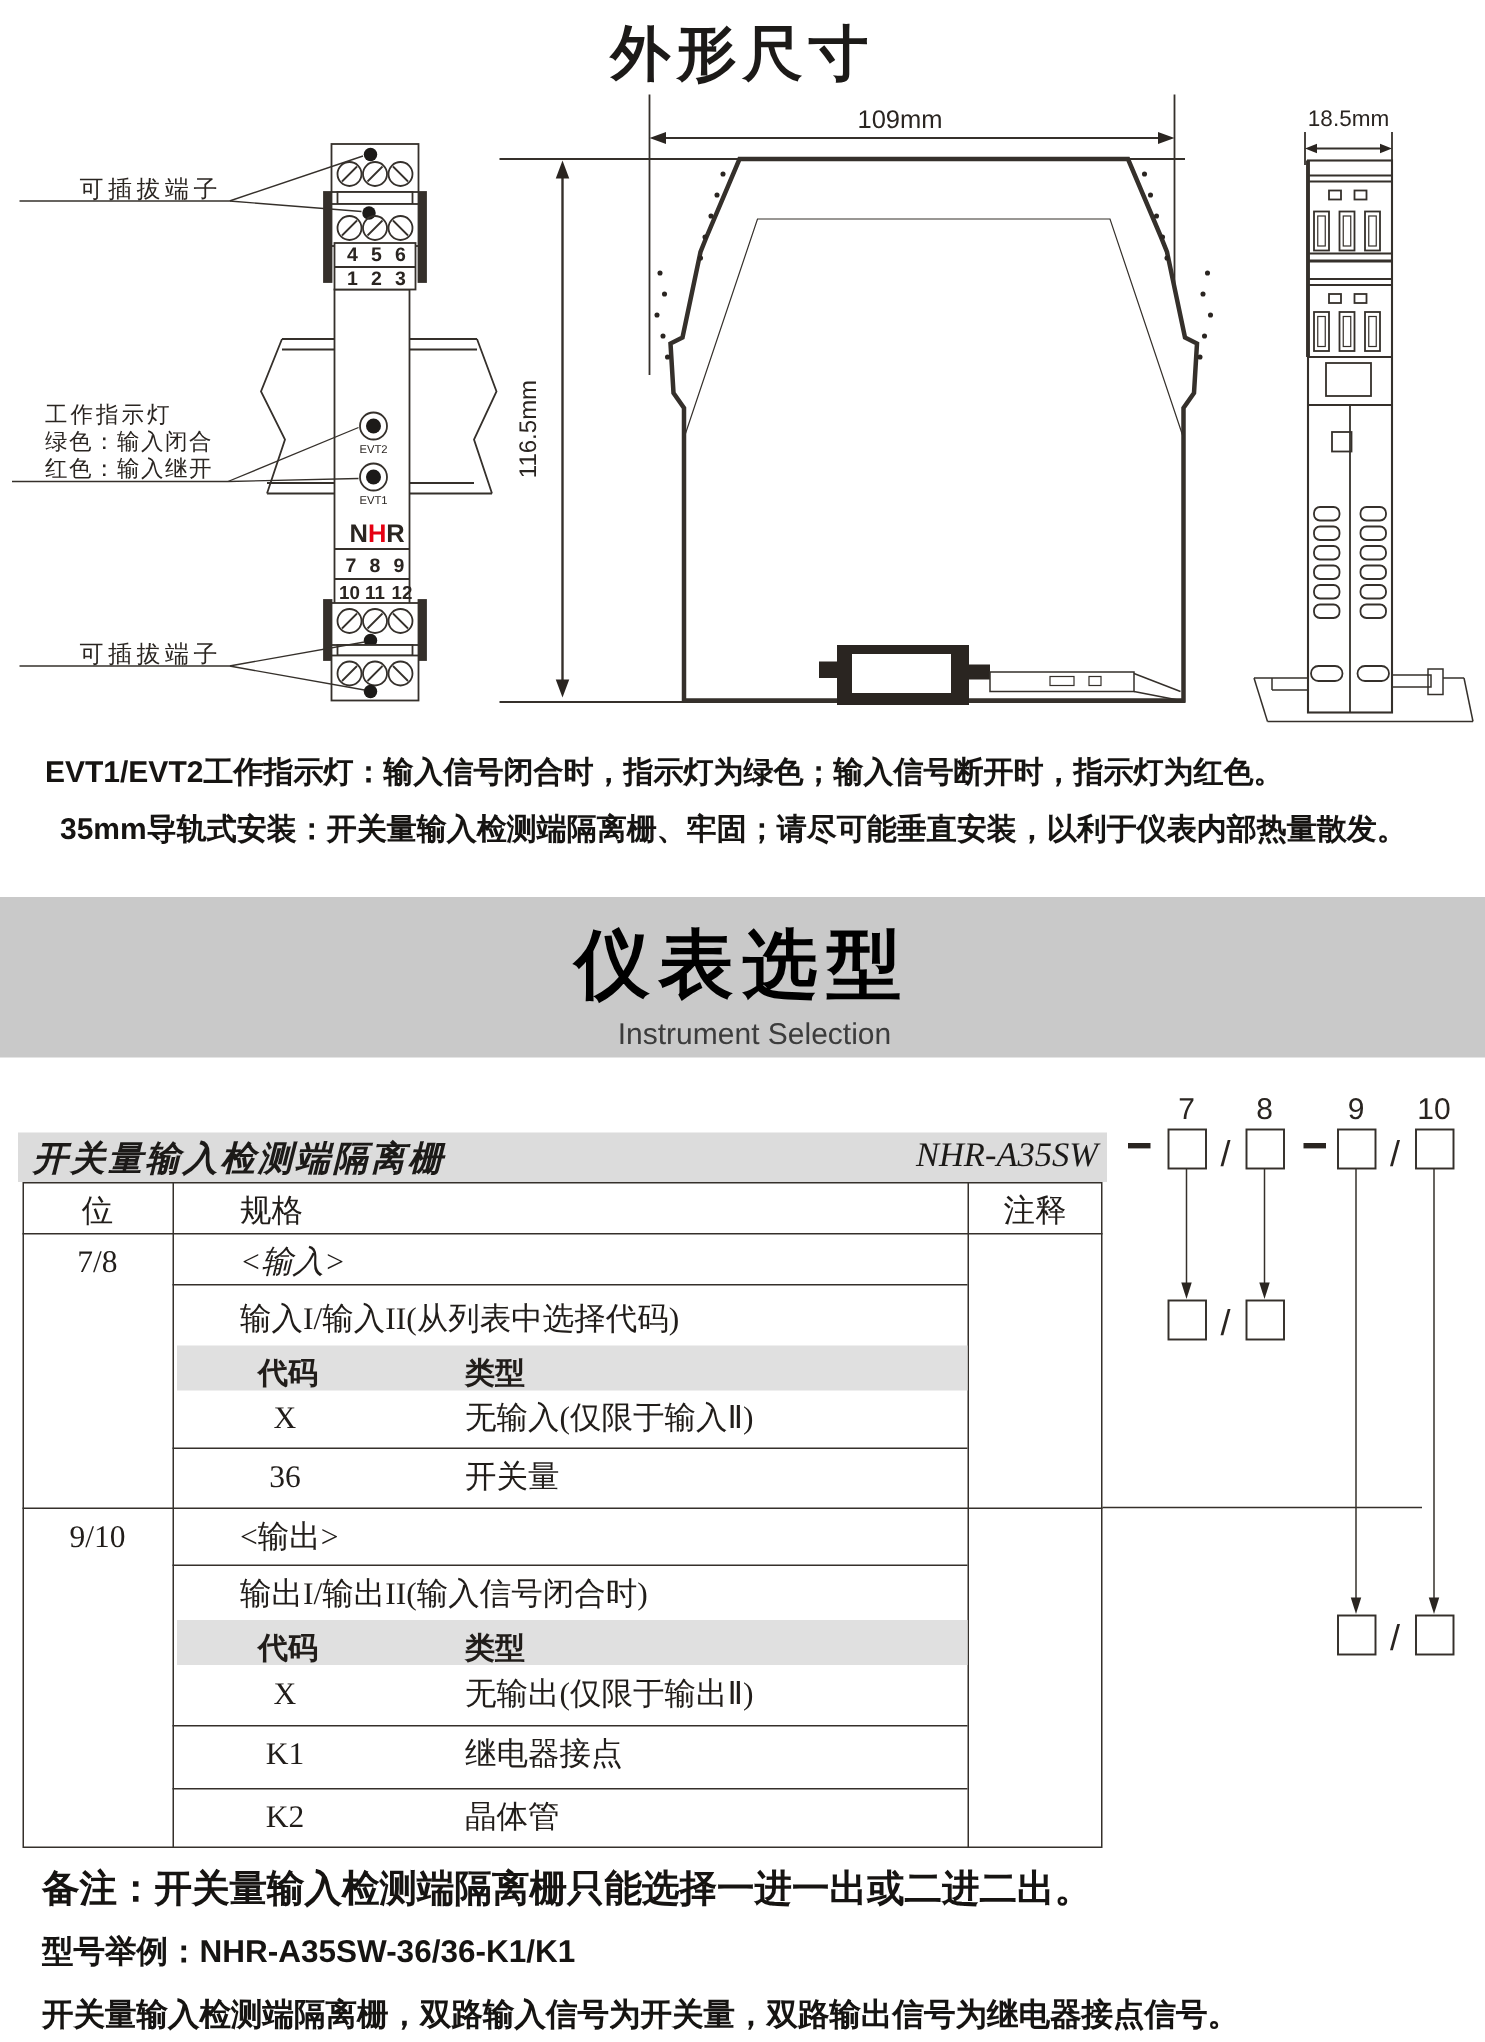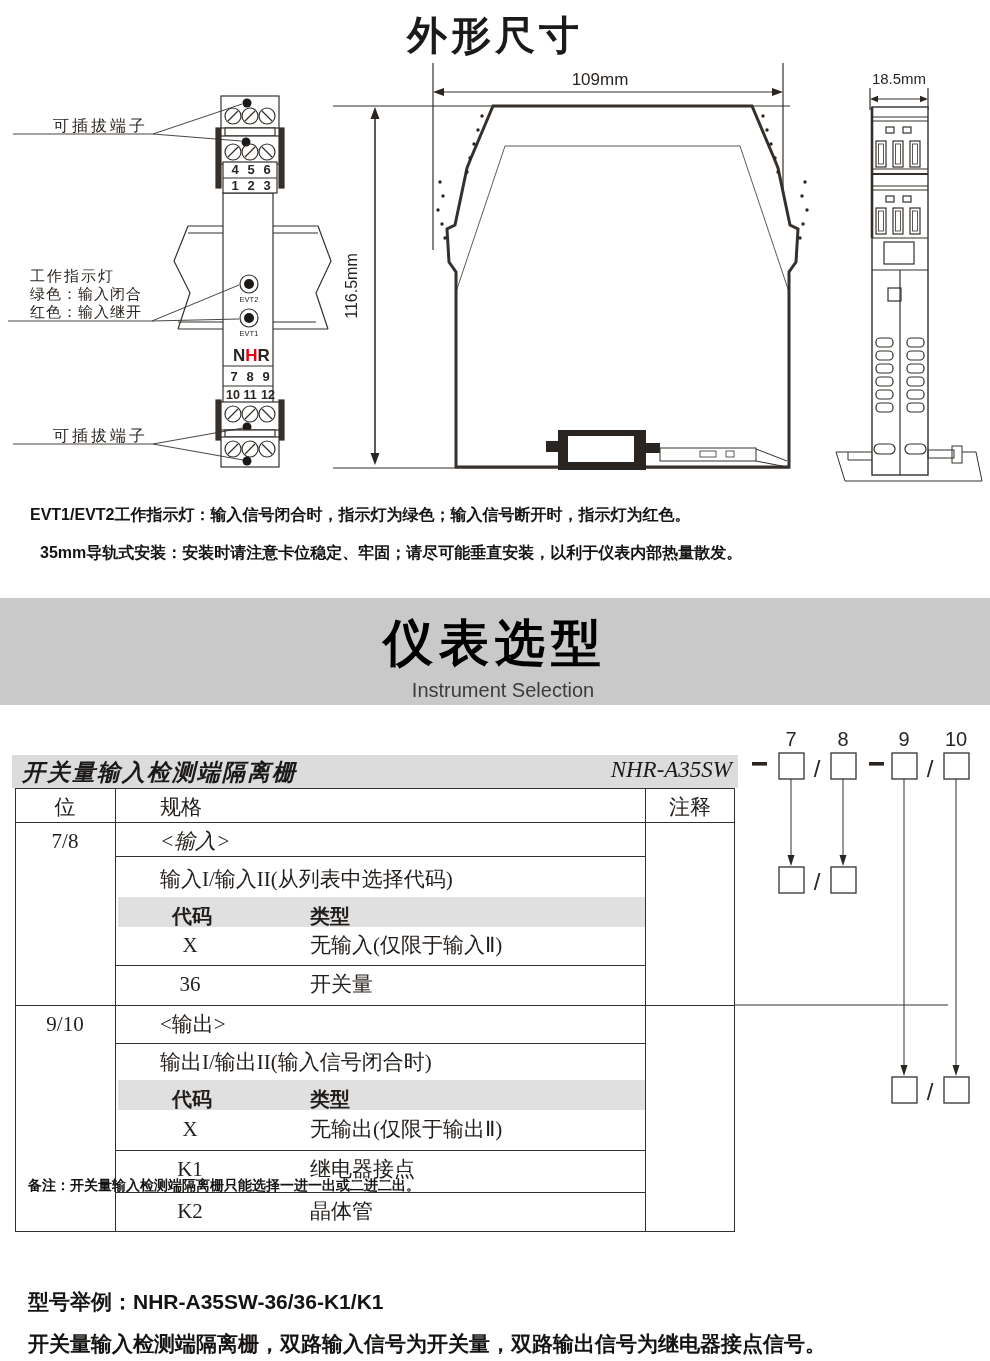--- a/index.html
+++ b/index.html
@@ -6,21 +6,21 @@
   #page{position:relative;width:990px;height:1361px;background:#fff;overflow:hidden;
         font-family:"Liberation Sans",sans-serif;color:#1c1a18;border-radius:25px;}
   .abs{position:absolute;}
   .sans{font-family:"Liberation Sans",sans-serif;}
   .serif{font-family:"Liberation Serif",serif;}
   .b{font-weight:bold;}
   .ctr{text-align:center;}
   .hline{position:absolute;height:1px;background:#35302b;}
   .vline{position:absolute;width:1px;background:#35302b;}
   .grayband{position:absolute;background:#e0e0e0;}
-  .note{position:absolute;font-weight:bold;font-size:16px;line-height:26px;color:#161412;}
+  .note{position:absolute;font-weight:bold;font-size:20px;line-height:26px;color:#161412;}
   .tcell{position:absolute;font-family:"Liberation Serif",serif;font-size:21px;line-height:30px;color:#211d1a;}
   .tshead{font-family:"Liberation Sans",sans-serif;font-weight:bold;font-size:20px;}
   svg text{font-family:"Liberation Sans",sans-serif;fill:#2a2521;}
 </style>
 </head>
 <body>
 
 <div id="page">
 
   <div class="abs sans b ctr" style="left:0;top:8px;width:990px;font-size:40px;letter-spacing:4px;">外形尺寸</div>
@@ -256,21 +256,21 @@
         <line x1="836" y1="452" x2="845" y2="481"></line>
         <line x1="845" y1="481" x2="982" y2="481"></line>
         <line x1="962" y1="452" x2="976" y2="452"></line>
         <line x1="976" y1="452" x2="982" y2="481"></line>
       </g>
     </g>
     <text x="899" y="84" text-anchor="middle" font-size="15">18.5mm</text>
   </svg>
 
   <div class="note" style="left:30px;top:502px;">EVT1/EVT2工作指示灯：输入信号闭合时，指示灯为绿色；输入信号断开时，指示灯为红色。</div>
-  <div class="note" style="left:40px;top:540px;">35mm导轨式安装：安装时请注意卡位稳定、牢固；请尽可能垂直安装，以利于仪表内部热量散发。</div>
+  <div class="note" style="left:40px;top:540px;">35mm导轨式安装：开关量输入检测端隔离栅、牢固；请尽可能垂直安装，以利于仪表内部热量散发。</div>
 
   <div class="abs" style="left:0;top:598px;width:990px;height:107px;background:#c9c9c9;">
     <div class="sans b ctr" style="font-size:50px;letter-spacing:6px;padding-top:12px;color:#000000;">仪表选型</div>
     <div class="sans ctr" style="font-size:20px;color:#3c3c3c;margin-top:2px;margin-left:16px;">Instrument Selection</div>
   </div>
 
   <div class="abs" style="left:12px;top:755px;width:726px;height:33px;background:#dcdcdc;font-style:italic;">
     <span class="abs serif b" style="left:10px;top:2px;font-size:23px;letter-spacing:2px;">开关量输入检测端隔离栅</span>
     <span class="abs serif" style="right:6px;top:2px;font-size:23px;">NHR-A35SW</span>
   </div>
@@ -342,17 +342,17 @@
       <polygon points="843,866 839.5,855 846.5,855"></polygon>
       <polygon points="904,1076 900.5,1065 907.5,1065"></polygon>
       <polygon points="956,1076 952.5,1065 959.5,1065"></polygon>
     </g>
     <text x="817" y="777" text-anchor="middle" font-size="24" font-family="Liberation Serif,serif">/</text>
     <text x="930" y="777" text-anchor="middle" font-size="24" font-family="Liberation Serif,serif">/</text>
     <text x="817" y="890" text-anchor="middle" font-size="24" font-family="Liberation Serif,serif">/</text>
     <text x="930" y="1100" text-anchor="middle" font-size="24" font-family="Liberation Serif,serif">/</text>
   </svg>
 
-  <div class="note" style="left:28px;top:1172px;font-size:14px;">备注：开关量输入检测端隔离栅只能选择一进一出或二进二出。</div>
+  <div class="note" style="left:28px;top:1246px;font-size:25px;">备注：开关量输入检测端隔离栅只能选择一进一出或二进二出。</div>
   <div class="note" style="left:28px;top:1289px;font-size:21px;">型号举例：NHR-A35SW-36/36-K1/K1</div>
   <div class="note" style="left:28px;top:1331px;font-size:21px;">开关量输入检测端隔离栅，双路输入信号为开关量，双路输出信号为继电器接点信号。</div>
 
 </div>
 
 </body></html>

